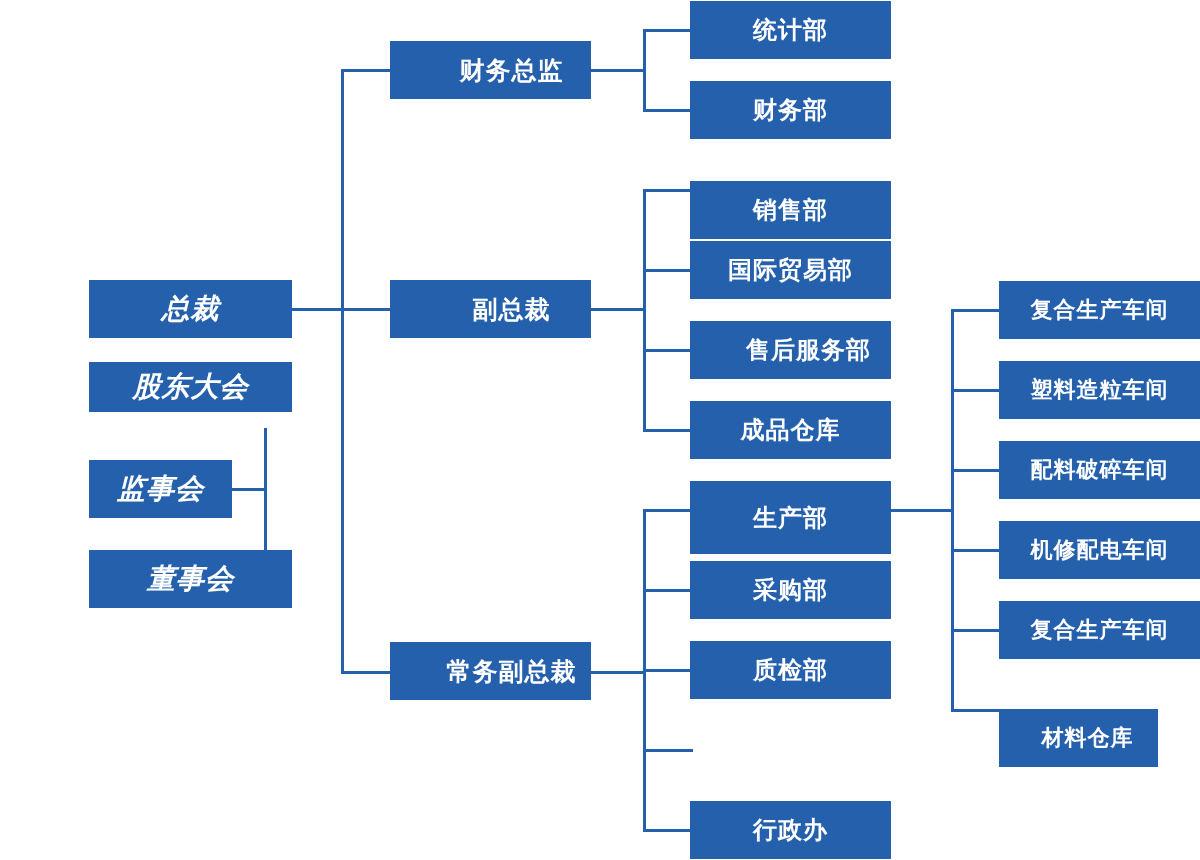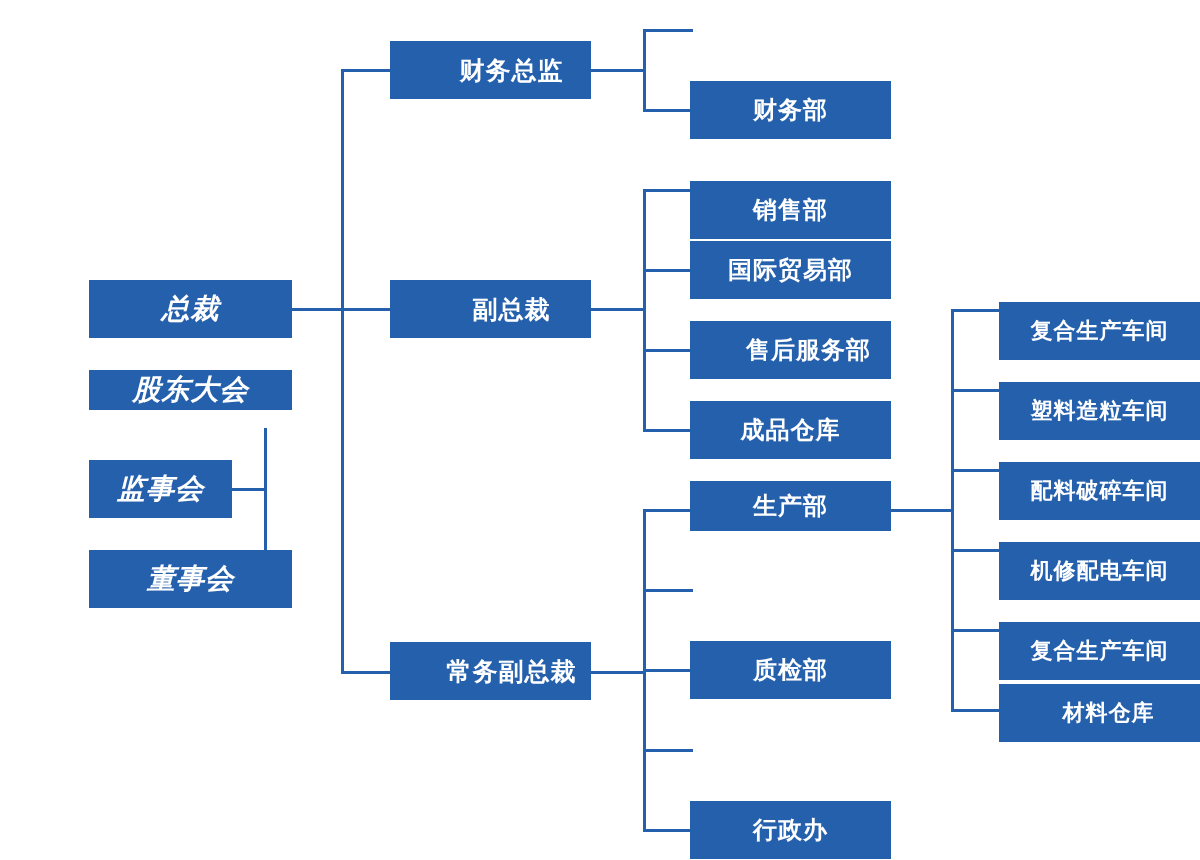--- a/index.html
+++ b/index.html
@@ -26,21 +26,21 @@
     font-size: 25px;
     font-weight: 700;
     letter-spacing: 1px;
     line-height: 1;
     white-space: nowrap;
     z-index: 3;
   }
   .node.lv1 { font-size: 28px; font-style: italic; }
   .node.lv2 { font-size: 25px; padding-left: 42px; }
   .node.lv3 { font-size: 24px; }
-  .node.lv4 { font-size: 22px; margin-top: 21px; }
+  .node.lv4 { font-size: 22px; }
   .conn {
     position: absolute;
     background: #2560ad;
     z-index: 1;
   }
   .conn.h { height: 3px; }
   .conn.v { width: 3px; }
 </style>
 </head>
 <body>
@@ -82,56 +82,58 @@
   <div class="conn v" style="left:951px; top:309px; height:403px;"></div>
   <div class="conn h" style="left:951px; top:309px; width:51px;"></div>
   <div class="conn h" style="left:951px; top:389px; width:51px;"></div>
   <div class="conn h" style="left:951px; top:469px; width:51px;"></div>
   <div class="conn h" style="left:951px; top:549px; width:51px;"></div>
   <div class="conn h" style="left:951px; top:629px; width:51px;"></div>
   <div class="conn h" style="left:951px; top:709px; width:51px;"></div>
 
   <div class="node lv1" style="left:89px; top:280px; width:203px; height:58px;">总裁</div>
 
-  <div class="node lv1" style="left:89px; top:370px; width:203px; height:40px;">股东大会</div>
+  <div class="node lv1" style="left:89px; top:362px; width:203px; height:50px;">股东大会</div>
 
   <div class="node lv1" style="left:89px; top:460px; width:143px; height:58px;">监事会</div>
 
   <div class="node lv1" style="left:89px; top:550px; width:203px; height:58px;">董事会</div>
 
   <div class="node lv2" style="left:390px; top:41px; width:201px; height:58px;">财务总监</div>
 
   <div class="node lv2" style="left:390px; top:280px; width:201px; height:58px;">副总裁</div>
 
   <div class="node lv2" style="left:390px; top:642px; width:201px; height:58px;">常务副总裁</div>
 
+  <div class="node lv3" style="left:690px; top:1px; width:201px; height:58px;">统计部</div>
 
   <div class="node lv3" style="left:690px; top:81px; width:201px; height:58px;">财务部</div>
 
   <div class="node lv3" style="left:690px; top:161px; width:201px; height:58px;margin-top:20px;">销售部</div>
 
   <div class="node lv3" style="left:690px; top:241px; width:201px; height:58px;">国际贸易部</div>
 
   <div class="node lv3" style="left:690px; top:321px; width:201px; height:58px;padding-left:36px;">售后服务部</div>
 
   <div class="node lv3" style="left:690px; top:401px; width:201px; height:58px;">成品仓库</div>
 
-  <div class="node lv3" style="left:690px; top:481px; width:201px; height:50px;">生产部</div>
+  <div class="node lv3" style="left:690px; top:481px; width:201px; height:73px;">生产部</div>
 
+  <div class="node lv3" style="left:690px; top:561px; width:201px; height:58px;">采购部</div>
 
   <div class="node lv3" style="left:690px; top:641px; width:201px; height:58px;">质检部</div>
 
 
   <div class="node lv3" style="left:690px; top:801px; width:201px; height:58px;">行政办</div>
 
   <div class="node lv4" style="left:999px; top:281px; width:201px; height:58px;">复合生产车间</div>
 
   <div class="node lv4" style="left:999px; top:361px; width:201px; height:58px;">塑料造粒车间</div>
 
   <div class="node lv4" style="left:999px; top:441px; width:201px; height:58px;">配料破碎车间</div>
 
   <div class="node lv4" style="left:999px; top:521px; width:201px; height:58px;">机修配电车间</div>
 
   <div class="node lv4" style="left:999px; top:601px; width:201px; height:58px;">复合生产车间</div>
 
-  <div class="node lv4" style="left:999px; top:663px; width:201px; height:58px;padding-left:18px;">材料仓库</div>
+  <div class="node lv4" style="left:999px; top:709px; width:159px; height:58px;padding-left:18px;">材料仓库</div>
 
 </div>
 
 </body></html>

